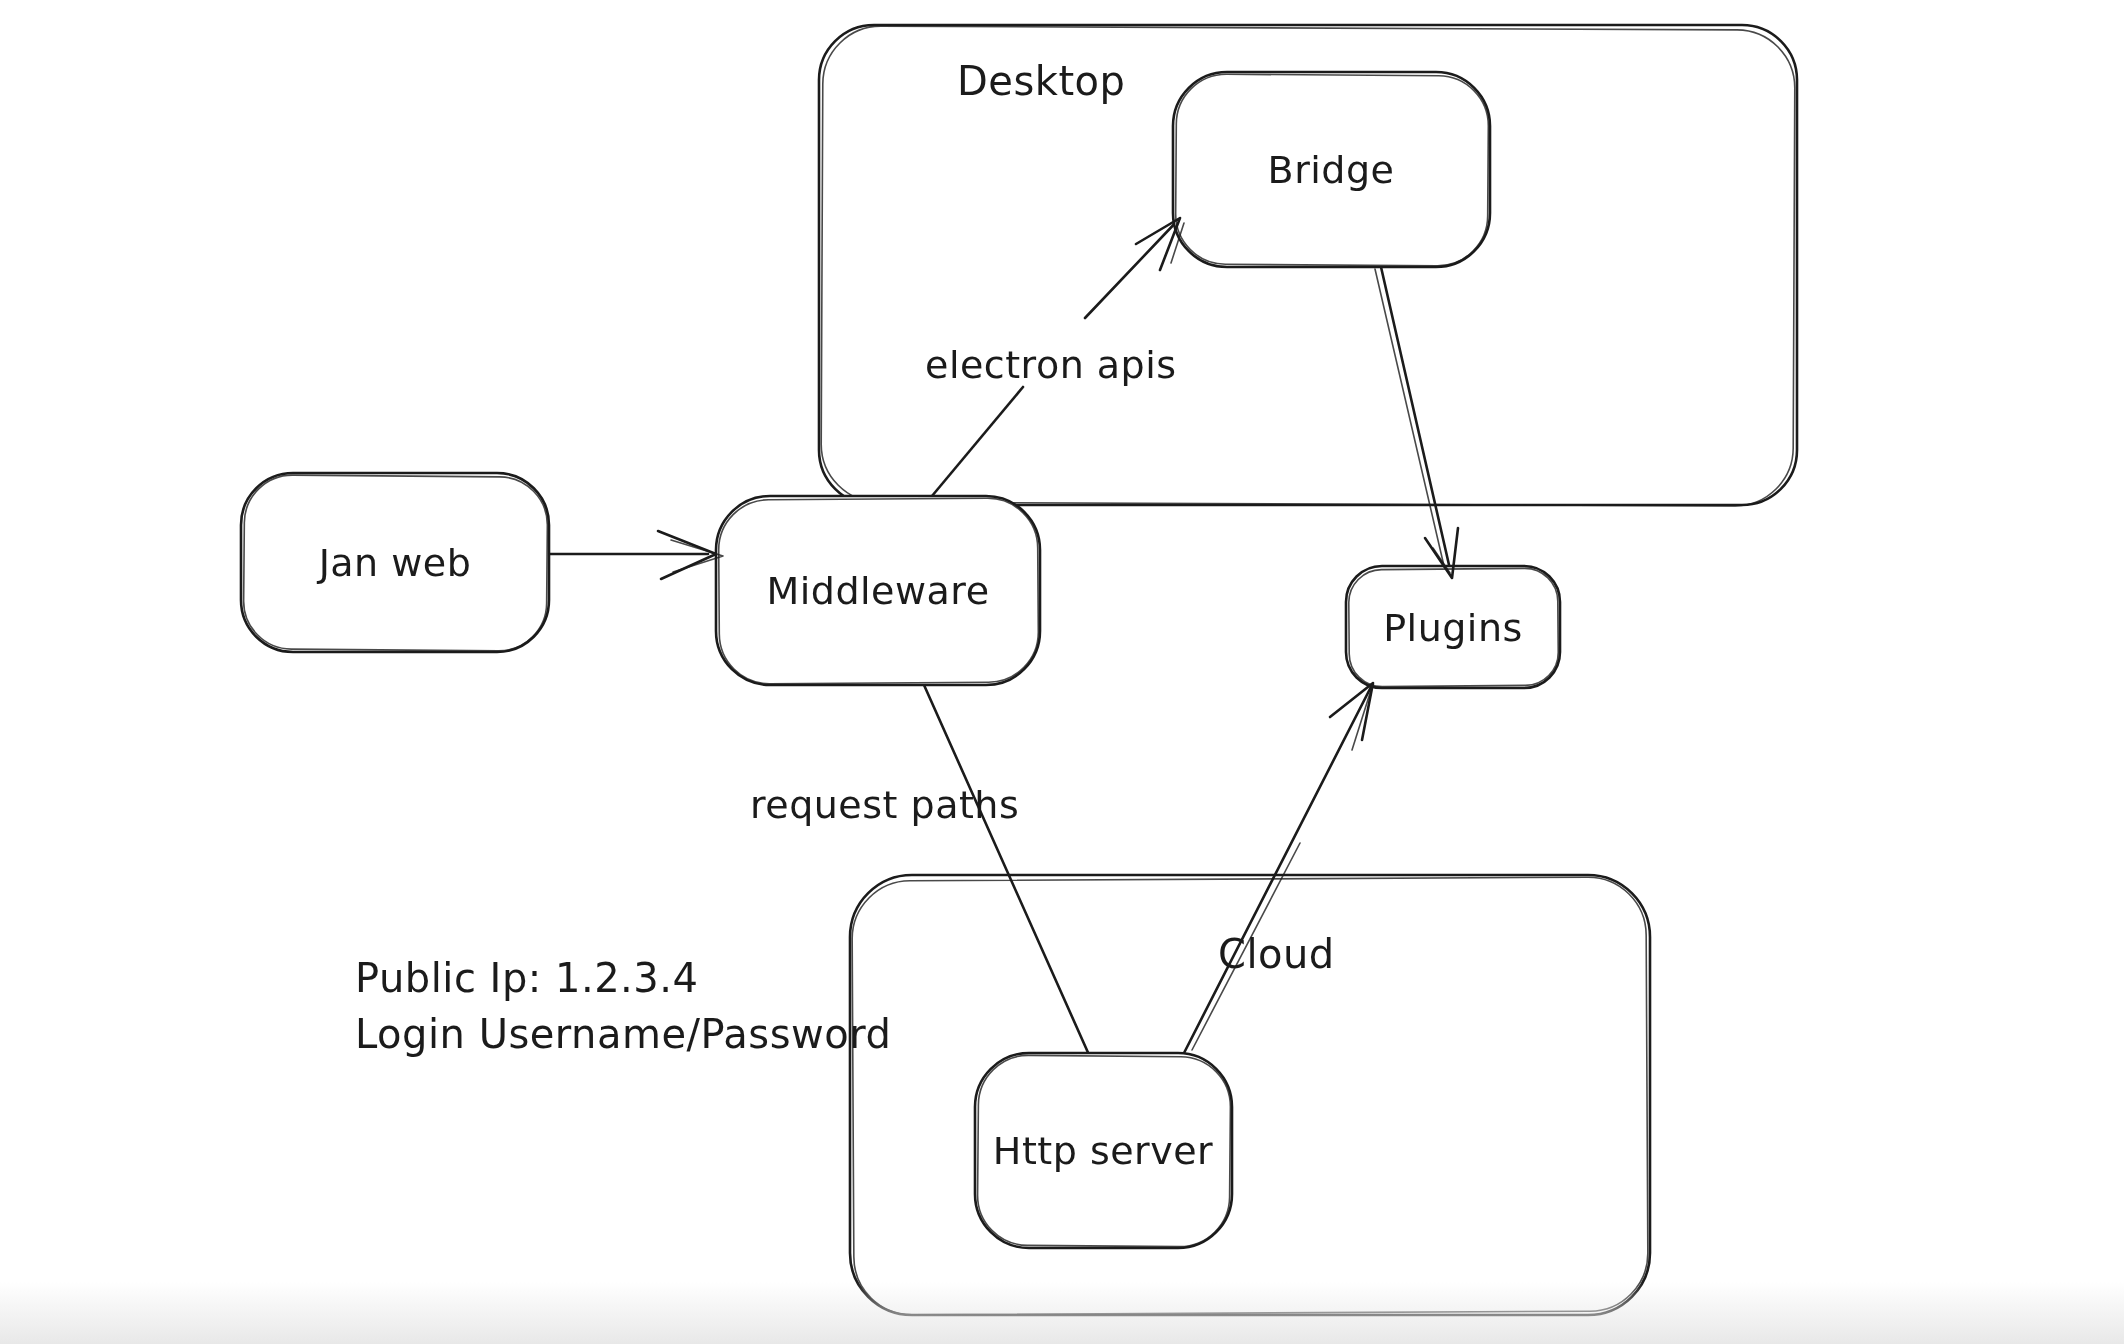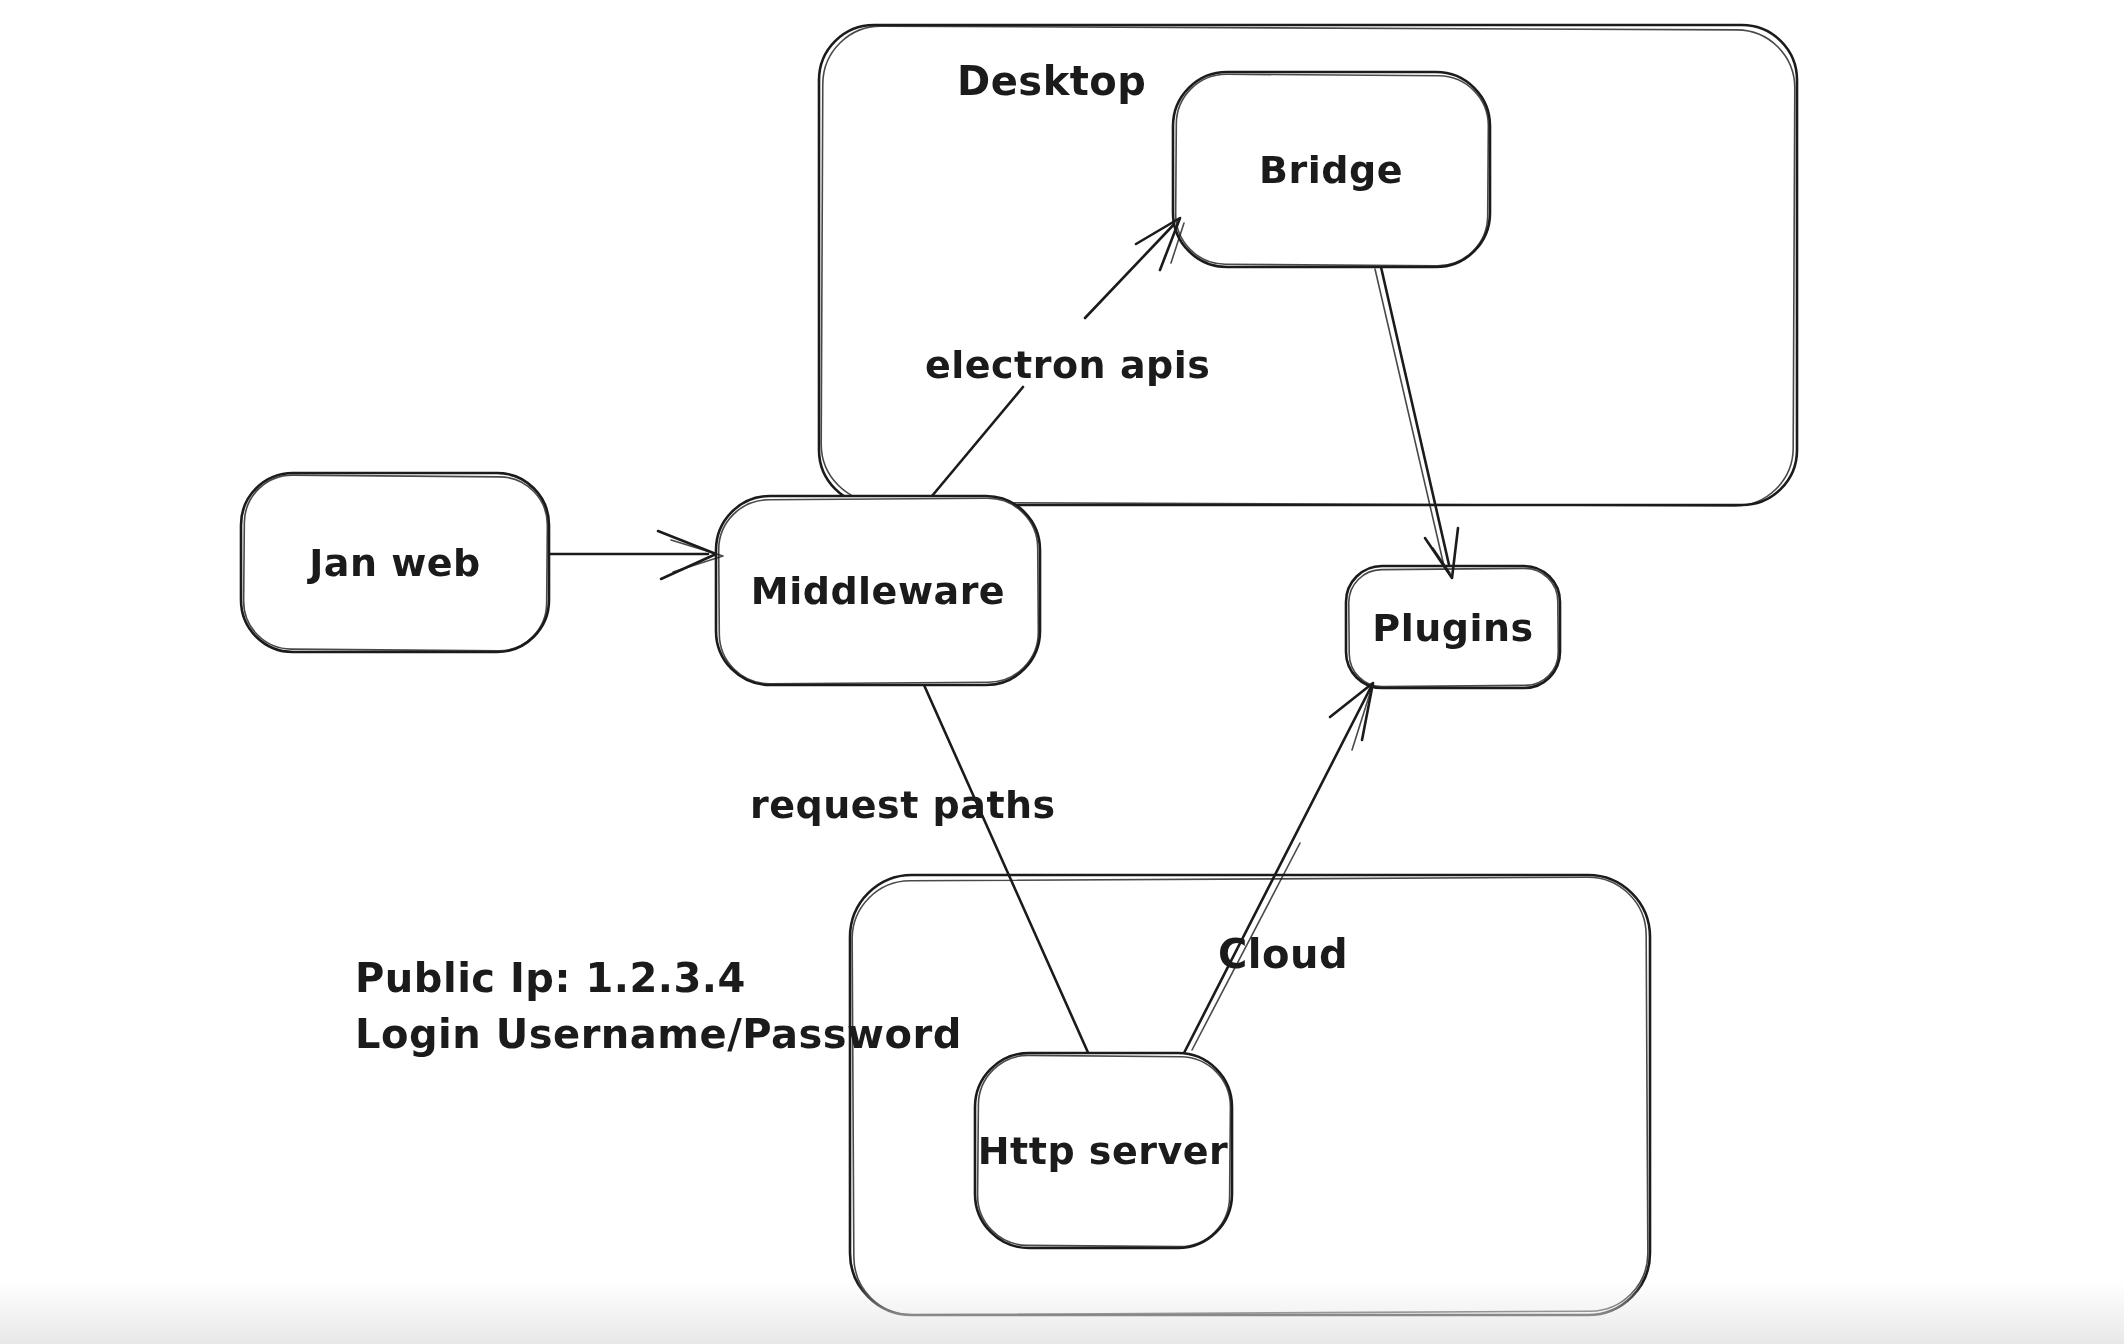--- a/index.html
+++ b/index.html
@@ -8,21 +8,21 @@
     --fade:#e8e8e8;
   }
   html,body{margin:0;padding:0;}
   body{
     width:2124px;height:1344px;
     background:var(--paper);
     overflow:hidden;
     font-family:"DejaVu Sans",sans-serif;
     position:relative;
   }
-  .canvas-wrap{position:absolute;inset:0;font-weight:bold;}
+  .canvas-wrap{position:absolute;inset:0;}
   svg{display:block;}
   .s{
     fill:none;
     stroke:var(--ink);
     stroke-width:2.6;
     stroke-linecap:round;
     stroke-linejoin:round;
   }
   .s2{ stroke-width:1.6; opacity:.8; }
   .box{ fill:var(--paper); }

